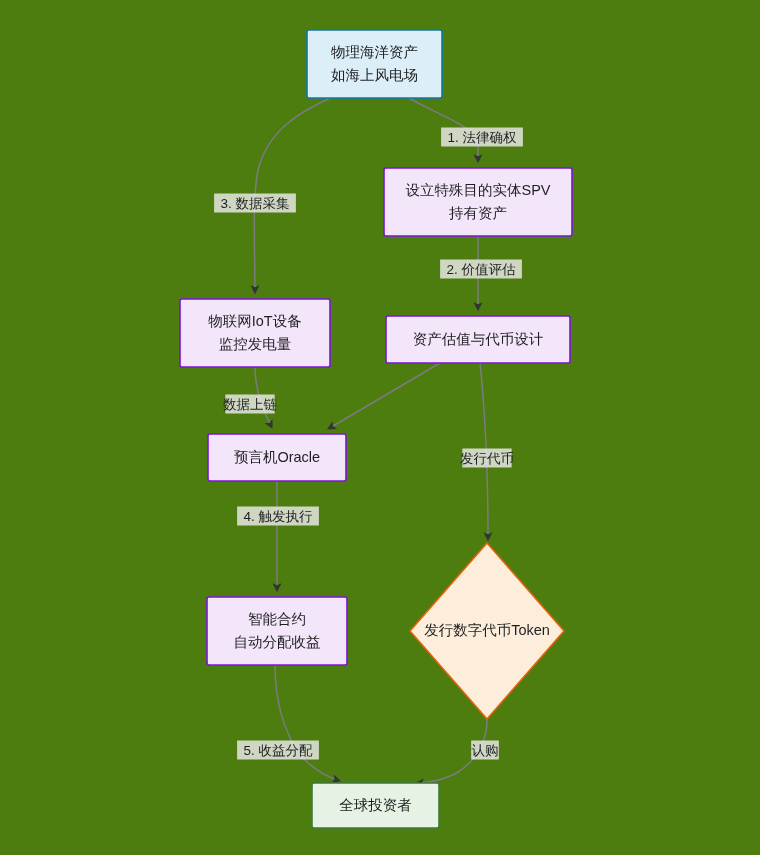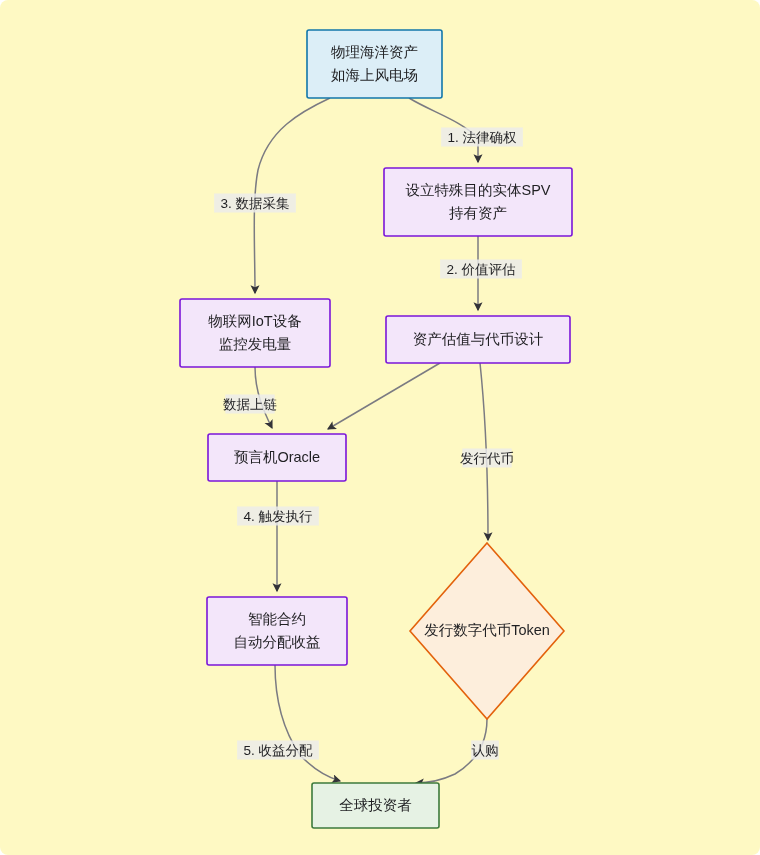--- a/index.html
+++ b/index.html
@@ -10,22 +10,21 @@
   body {
     width: 760px;
     height: 855px;
     font-family: "Liberation Sans", "DejaVu Sans", sans-serif;
     overflow: hidden;
   }
   #diagram-root {
     position: relative;
     width: 760px;
     height: 855px;
-    background: #fef9c3;
-    border-radius: 8px;
+    background: #4d7c0f;
   }
   svg#flowchart {
     display: block;
     width: 760px;
     height: 855px;
   }
   .node-shape {
     stroke-width: 1.6px;
   }
   .node-label {

